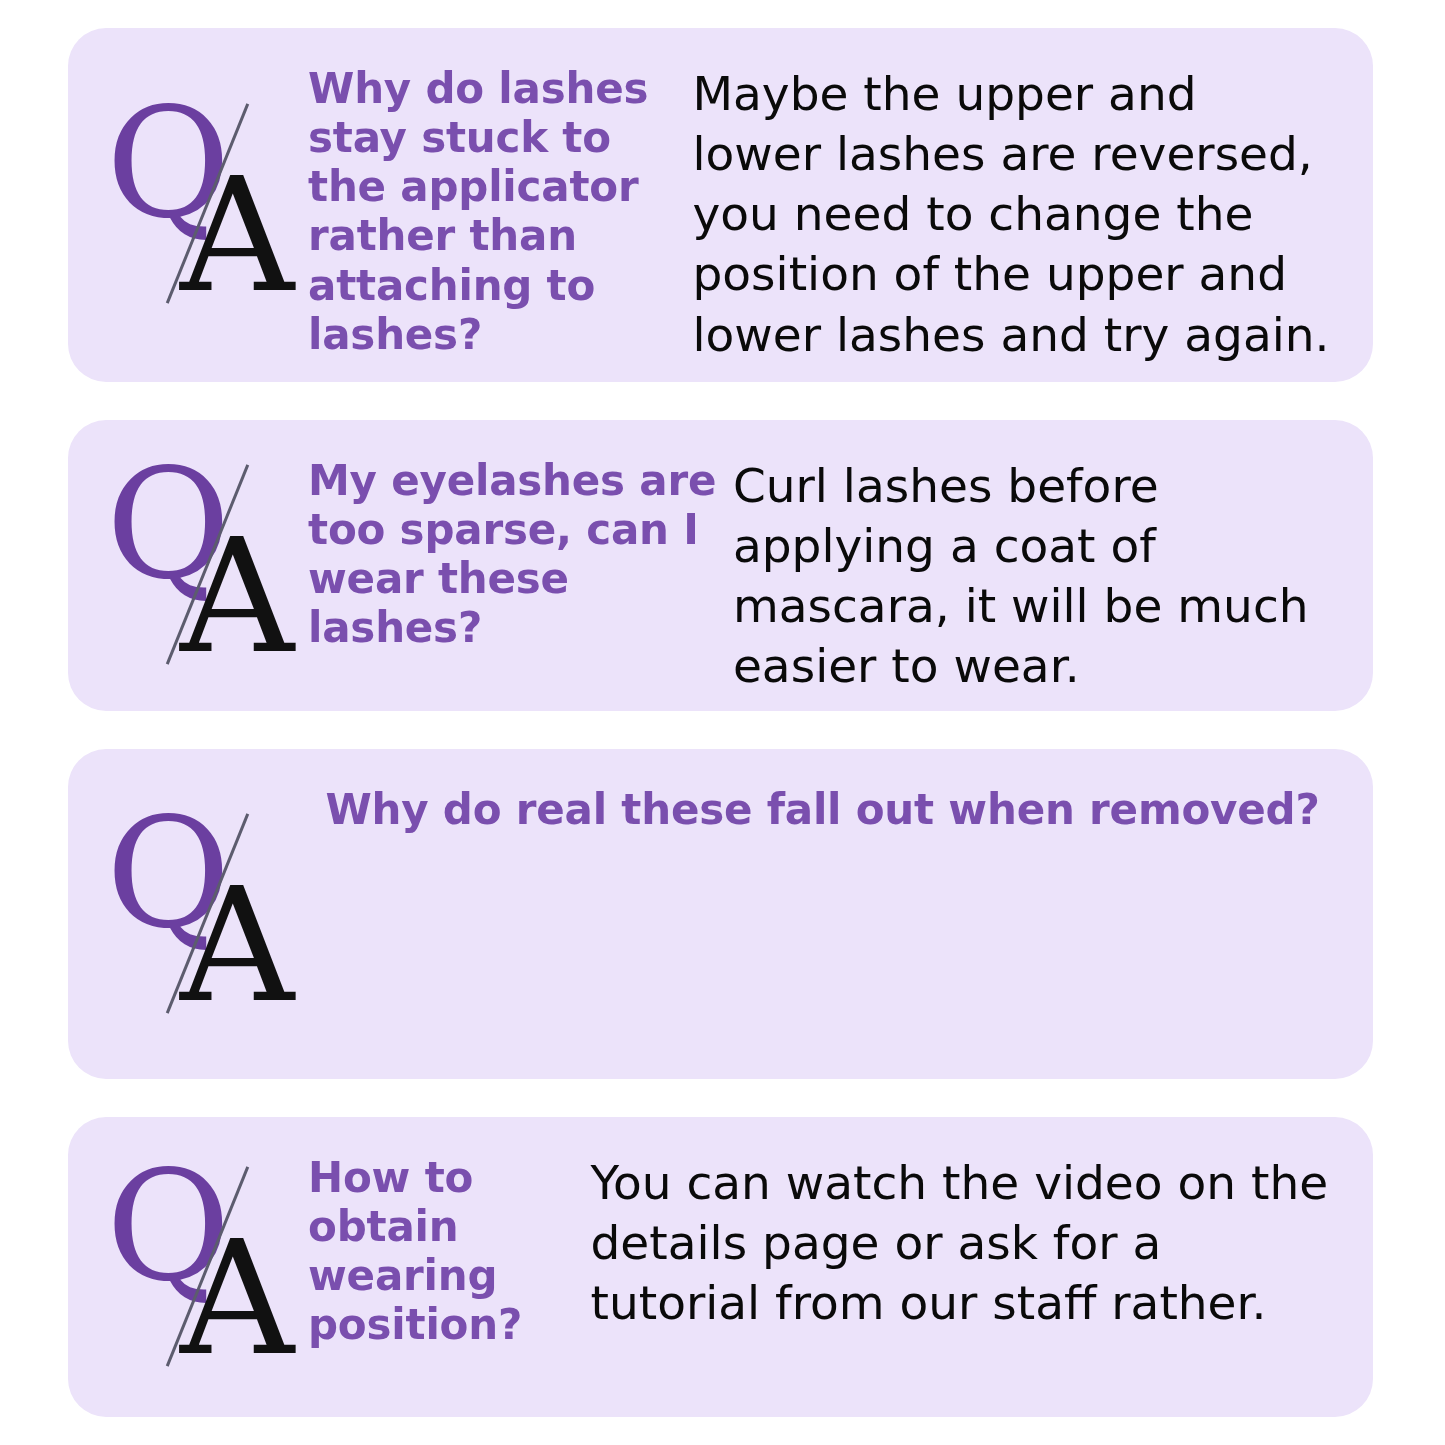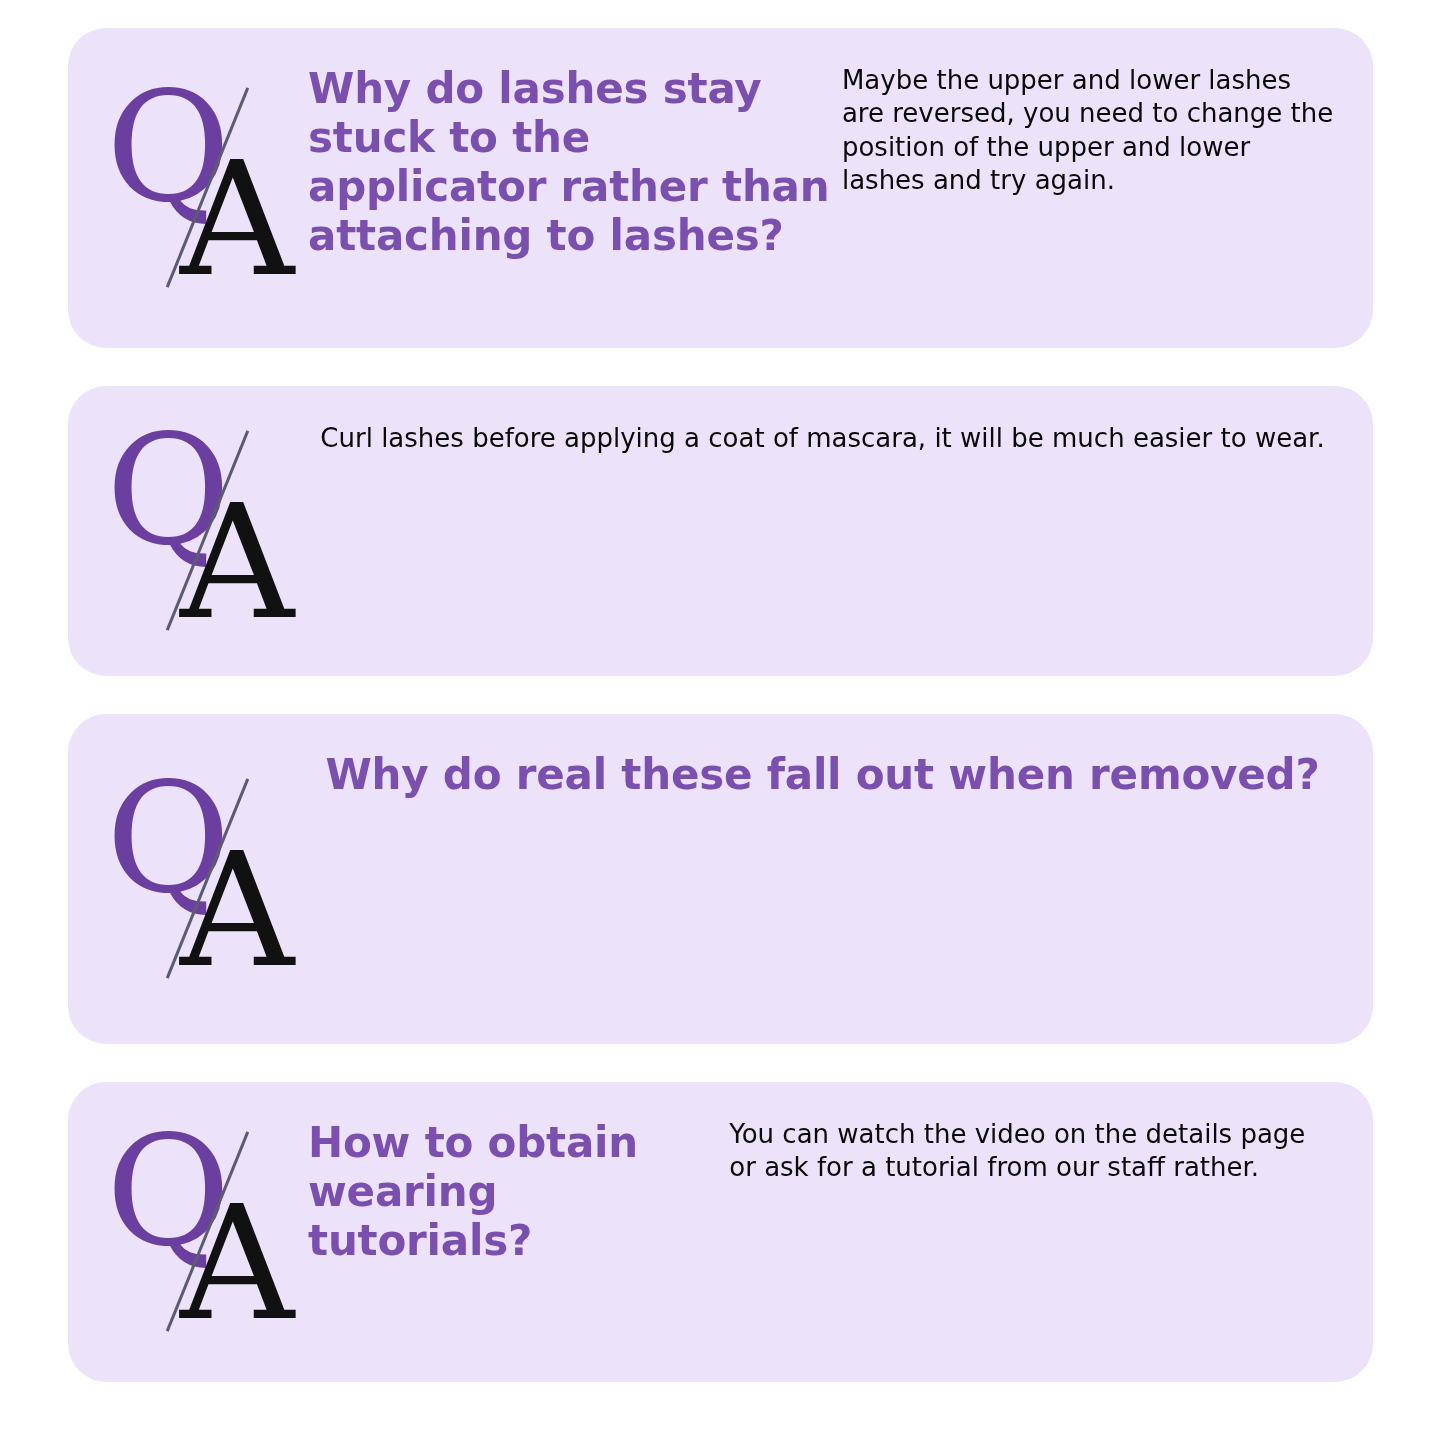--- a/index.html
+++ b/index.html
@@ -86,21 +86,21 @@
   .question {
     color: #7a4fae;
     font-weight: bold;
     font-size: 42px;
     line-height: 1.17;
     letter-spacing: -0.2px;
     margin: 0 0 14px 0;
   }
   .answer {
     color: #0a0a0a;
-    font-size: 26px;
+    font-size: 47px;
     line-height: 1.28;
     margin: 0;
   }
 </style>
 </head>
 <body>
 
 <div class="page">
 
   <div class="faq-card card-1">
@@ -115,20 +115,21 @@
     </div>
   </div>
 
   <div class="faq-card card-2">
     <div class="qa-mark">
       <span class="q">Q</span>
       <span class="slash"></span>
       <span class="a">A</span>
     </div>
     <div class="qa-text">
+      <p class="question">My eyelashes are too sparse, can I wear these lashes?</p>
       <p class="answer">Curl lashes before applying a coat of mascara, it will be much easier to wear.</p>
     </div>
   </div>
 
   <div class="faq-card card-3">
     <div class="qa-mark">
       <span class="q">Q</span>
       <span class="slash"></span>
       <span class="a">A</span>
     </div>
@@ -137,18 +138,18 @@
     </div>
   </div>
 
   <div class="faq-card card-4">
     <div class="qa-mark">
       <span class="q">Q</span>
       <span class="slash"></span>
       <span class="a">A</span>
     </div>
     <div class="qa-text">
-      <p class="question">How to obtain wearing tutorials?</p>
+      <p class="question">How to obtain wearing position?</p>
       <p class="answer">You can watch the video on the details page or ask for a tutorial from our staff rather.</p>
     </div>
   </div>
 
 </div>
 
 </body></html>

